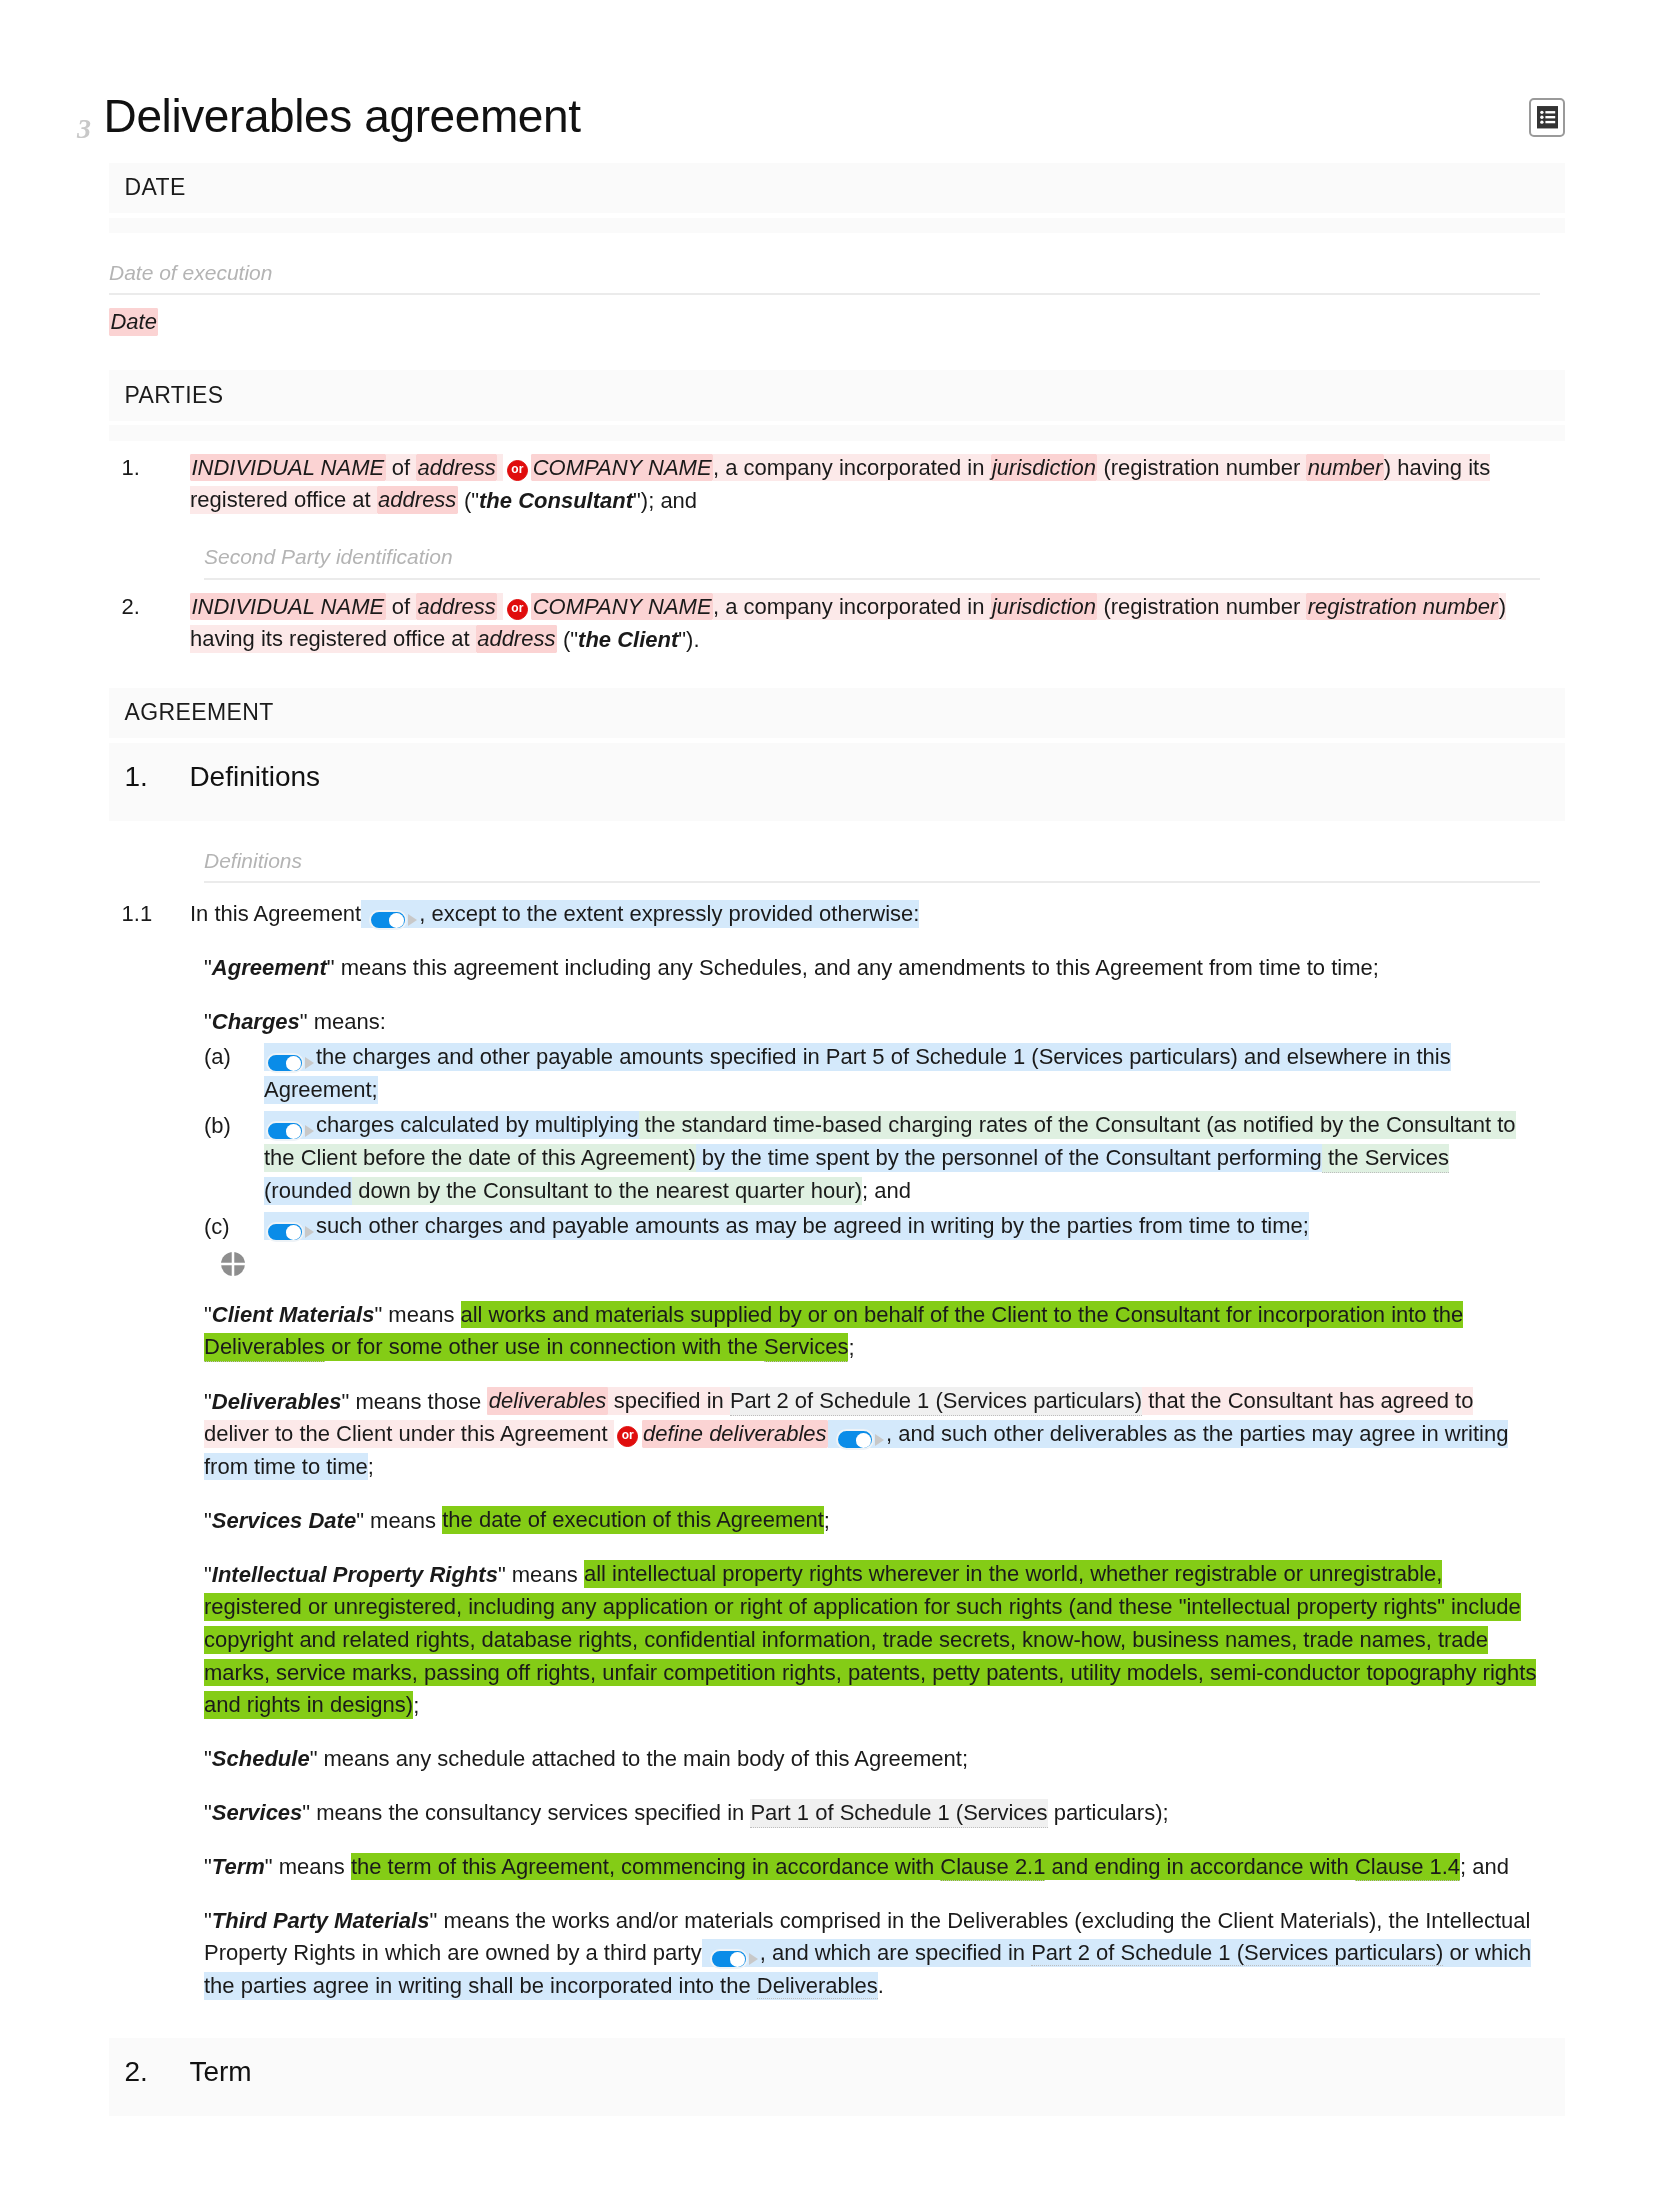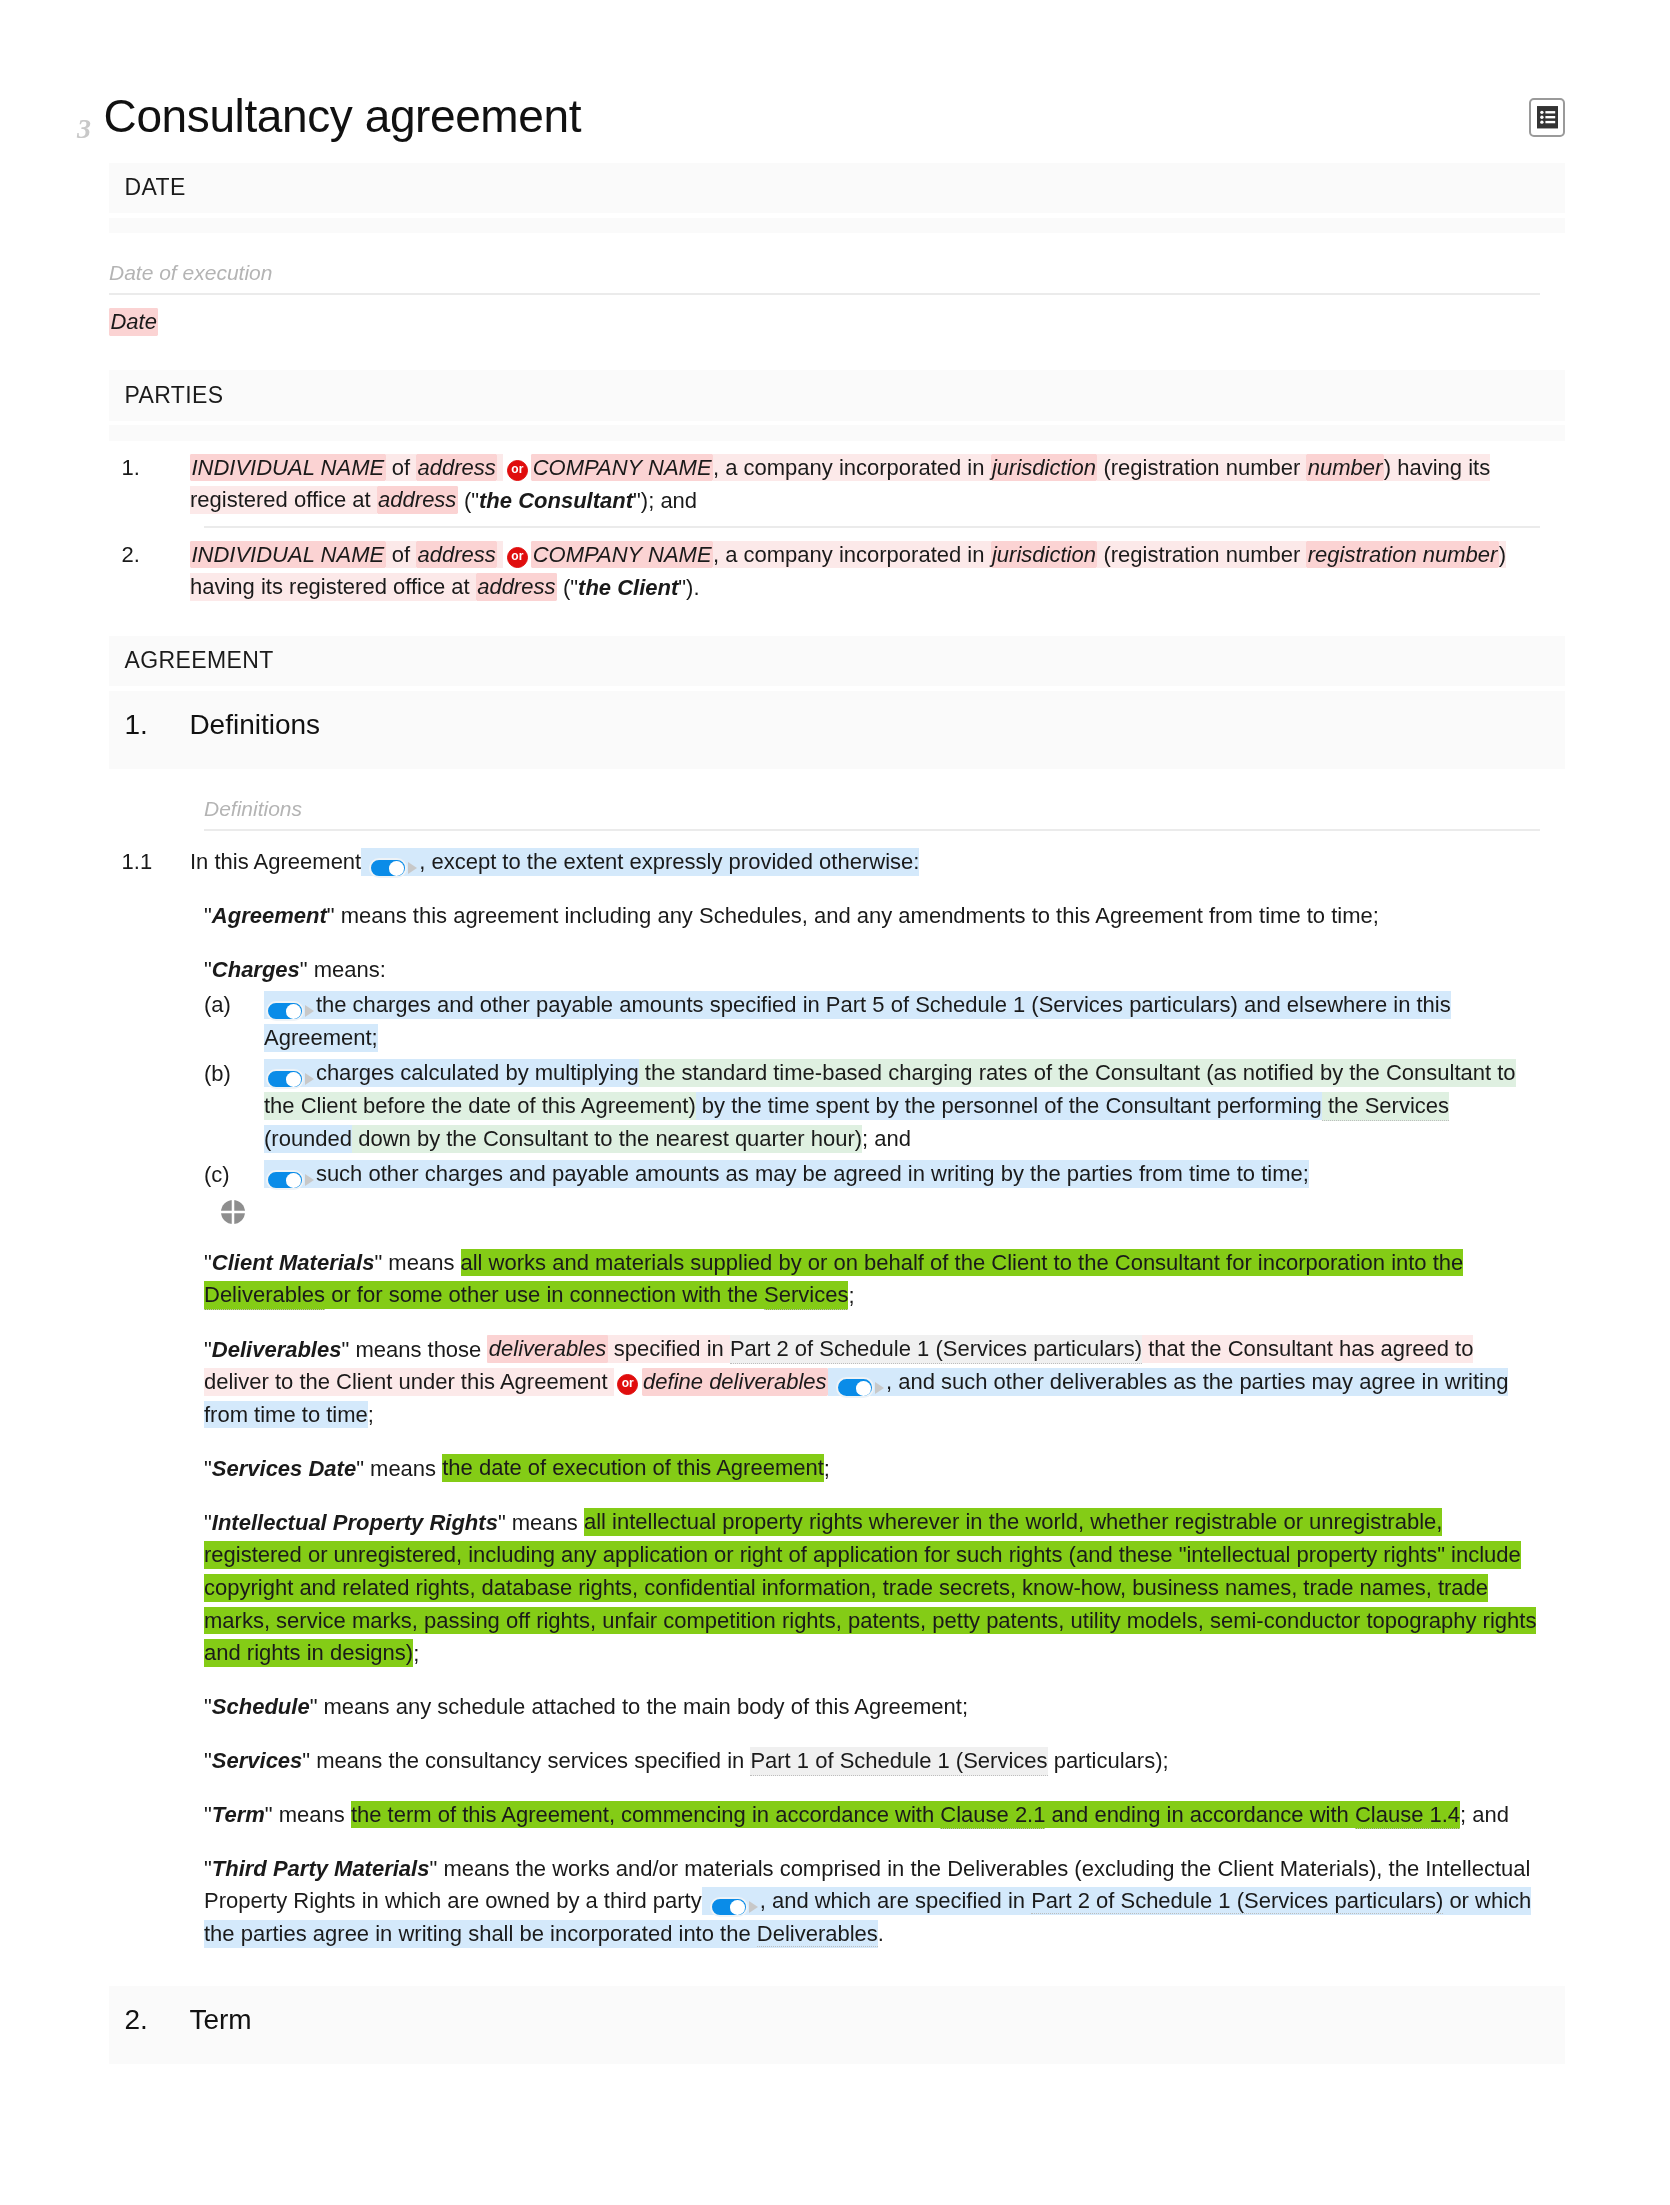--- a/index.html
+++ b/index.html
@@ -245,21 +245,21 @@
 
   .section-gap { height: 31px; }
 </style>
 </head>
 <body>
 
 <div class="page">
 
   <div class="title-row">
     <span class="doc-badge">3</span>
-    <h1 class="doc-title">Consultancy agreement</h1>
+    <h1 class="doc-title">Deliverables agreement</h1>
     <div class="outline-btn">
       <svg width="21" height="22.5" viewBox="0 0 30 32" aria-hidden="true">
         <rect x="0" y="0" width="30" height="32" fill="#333"></rect>
         <circle cx="7" cy="9" r="2.4" fill="#fff"></circle>
         <circle cx="7" cy="16" r="2.4" fill="#fff"></circle>
         <circle cx="7" cy="23" r="2.4" fill="#fff"></circle>
         <rect x="12" y="7.2" width="14" height="3.4" fill="#fff"></rect>
         <rect x="12" y="14.2" width="14" height="3.4" fill="#fff"></rect>
         <rect x="12" y="21.2" width="14" height="3.4" fill="#fff"></rect>
       </svg>
@@ -282,20 +282,21 @@
   <div class="band">PARTIES</div>
   <div class="band-gap"></div>
 
 
   <div class="para-row indent-label">
     <div class="para-num">1.</div>
     <div class="para-body body"><span class="ph">INDIVIDUAL NAME</span><span class="ph-soft"> of </span><span class="ph">address</span><span class="ph-soft">&nbsp;</span><span class="or-badge">or</span><span class="ph">COMPANY NAME</span><span class="ph-soft">, a company incorporated in </span><span class="ph">jurisdiction</span><span class="ph-soft"> (registration number </span><span class="ph">number</span><span class="ph-soft">) having its registered office at </span><span class="ph">address</span><span> ("</span><span class="term">the Consultant</span><span>"); and</span></div>
   </div>
 
   <div class="indent-1" style="margin-top:7px;">
+    <div class="guide">Second Party identification</div>
     <div class="guide-rule"></div>
   </div>
 
   <div class="para-row indent-label">
     <div class="para-num">2.</div>
     <div class="para-body body"><span class="ph">INDIVIDUAL NAME</span><span class="ph-soft"> of </span><span class="ph">address</span><span class="ph-soft">&nbsp;</span><span class="or-badge">or</span><span class="ph">COMPANY NAME</span><span class="ph-soft">, a company incorporated in </span><span class="ph">jurisdiction</span><span class="ph-soft"> (registration number </span><span class="ph">registration number</span><span class="ph-soft">) having its registered office at </span><span class="ph">address</span><span> ("</span><span class="term">the Client</span><span>").</span></div>
   </div>
 
   <div class="section-gap"></div>
 

